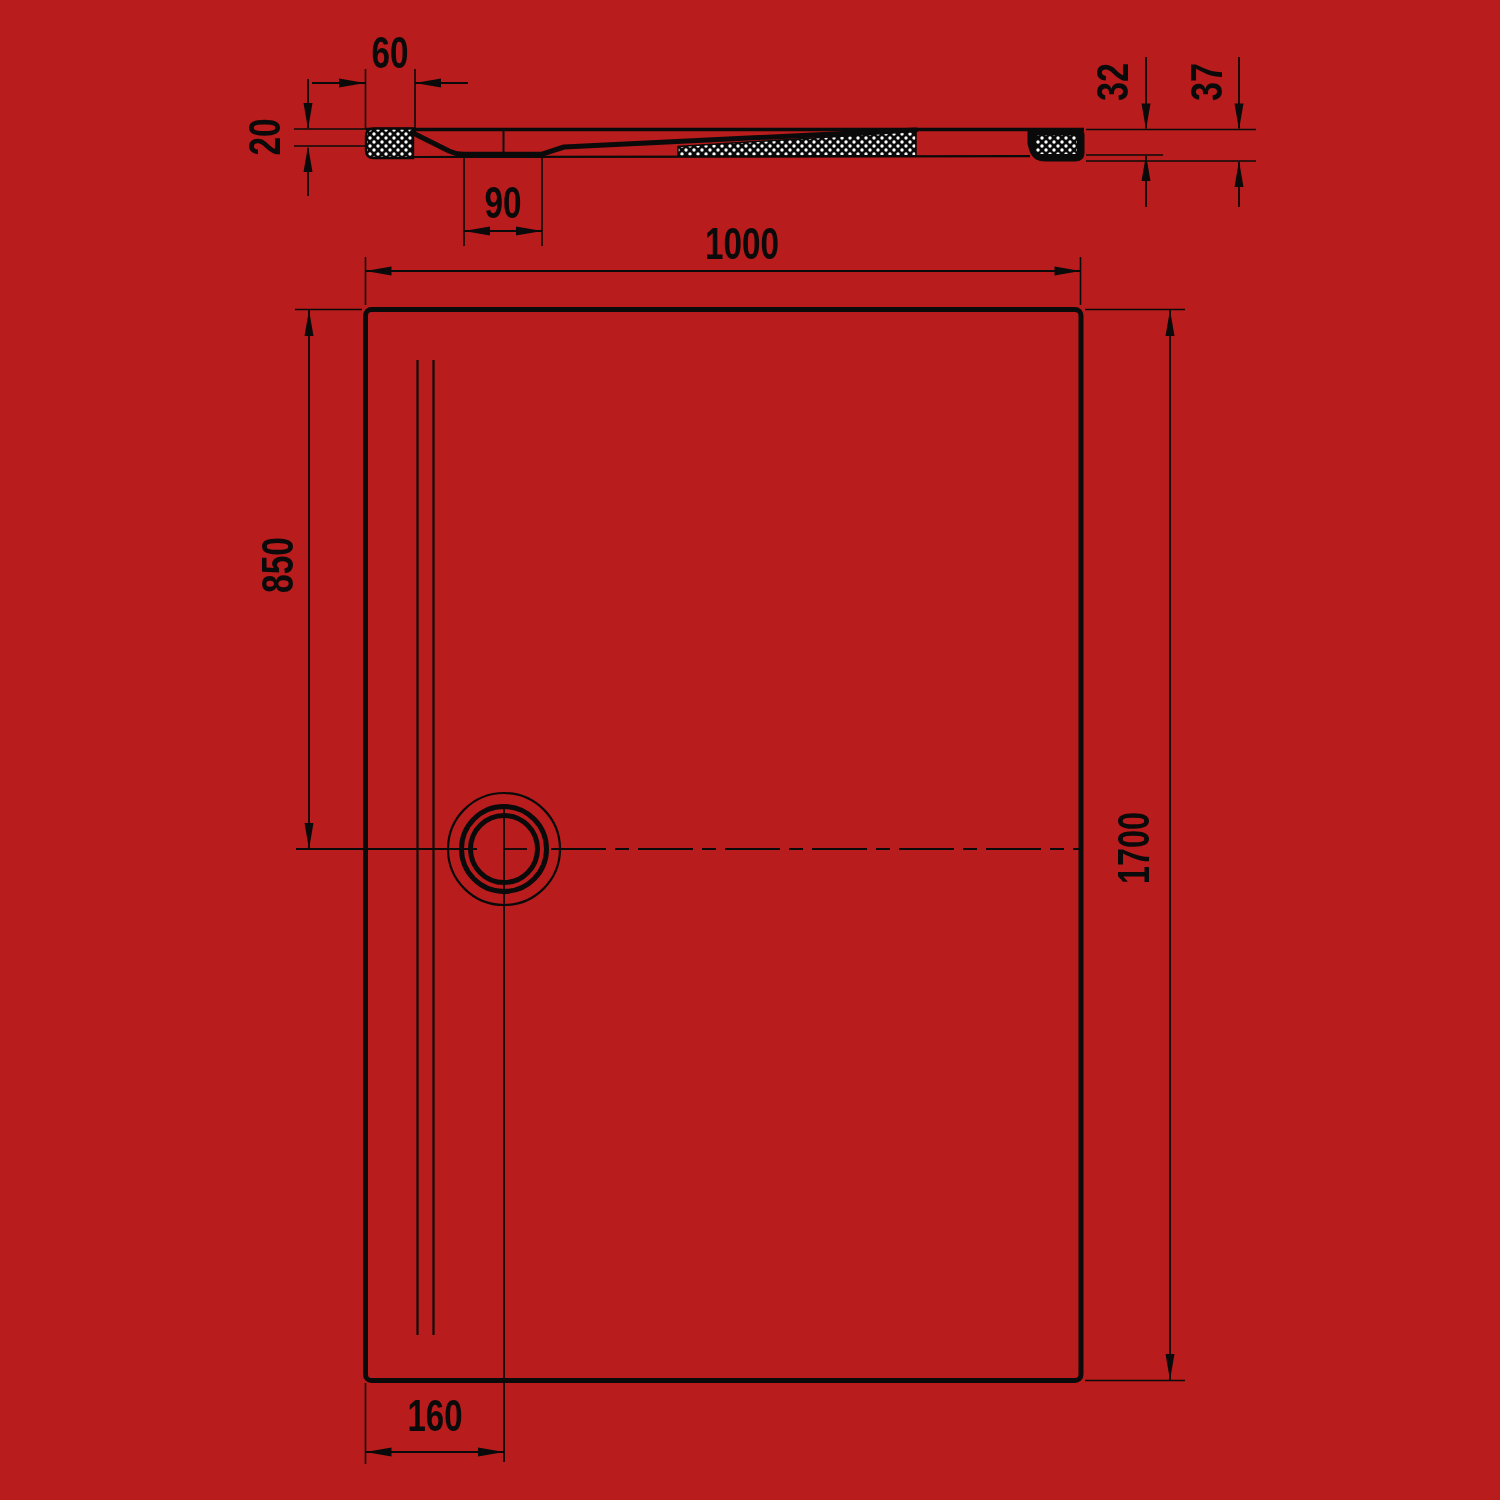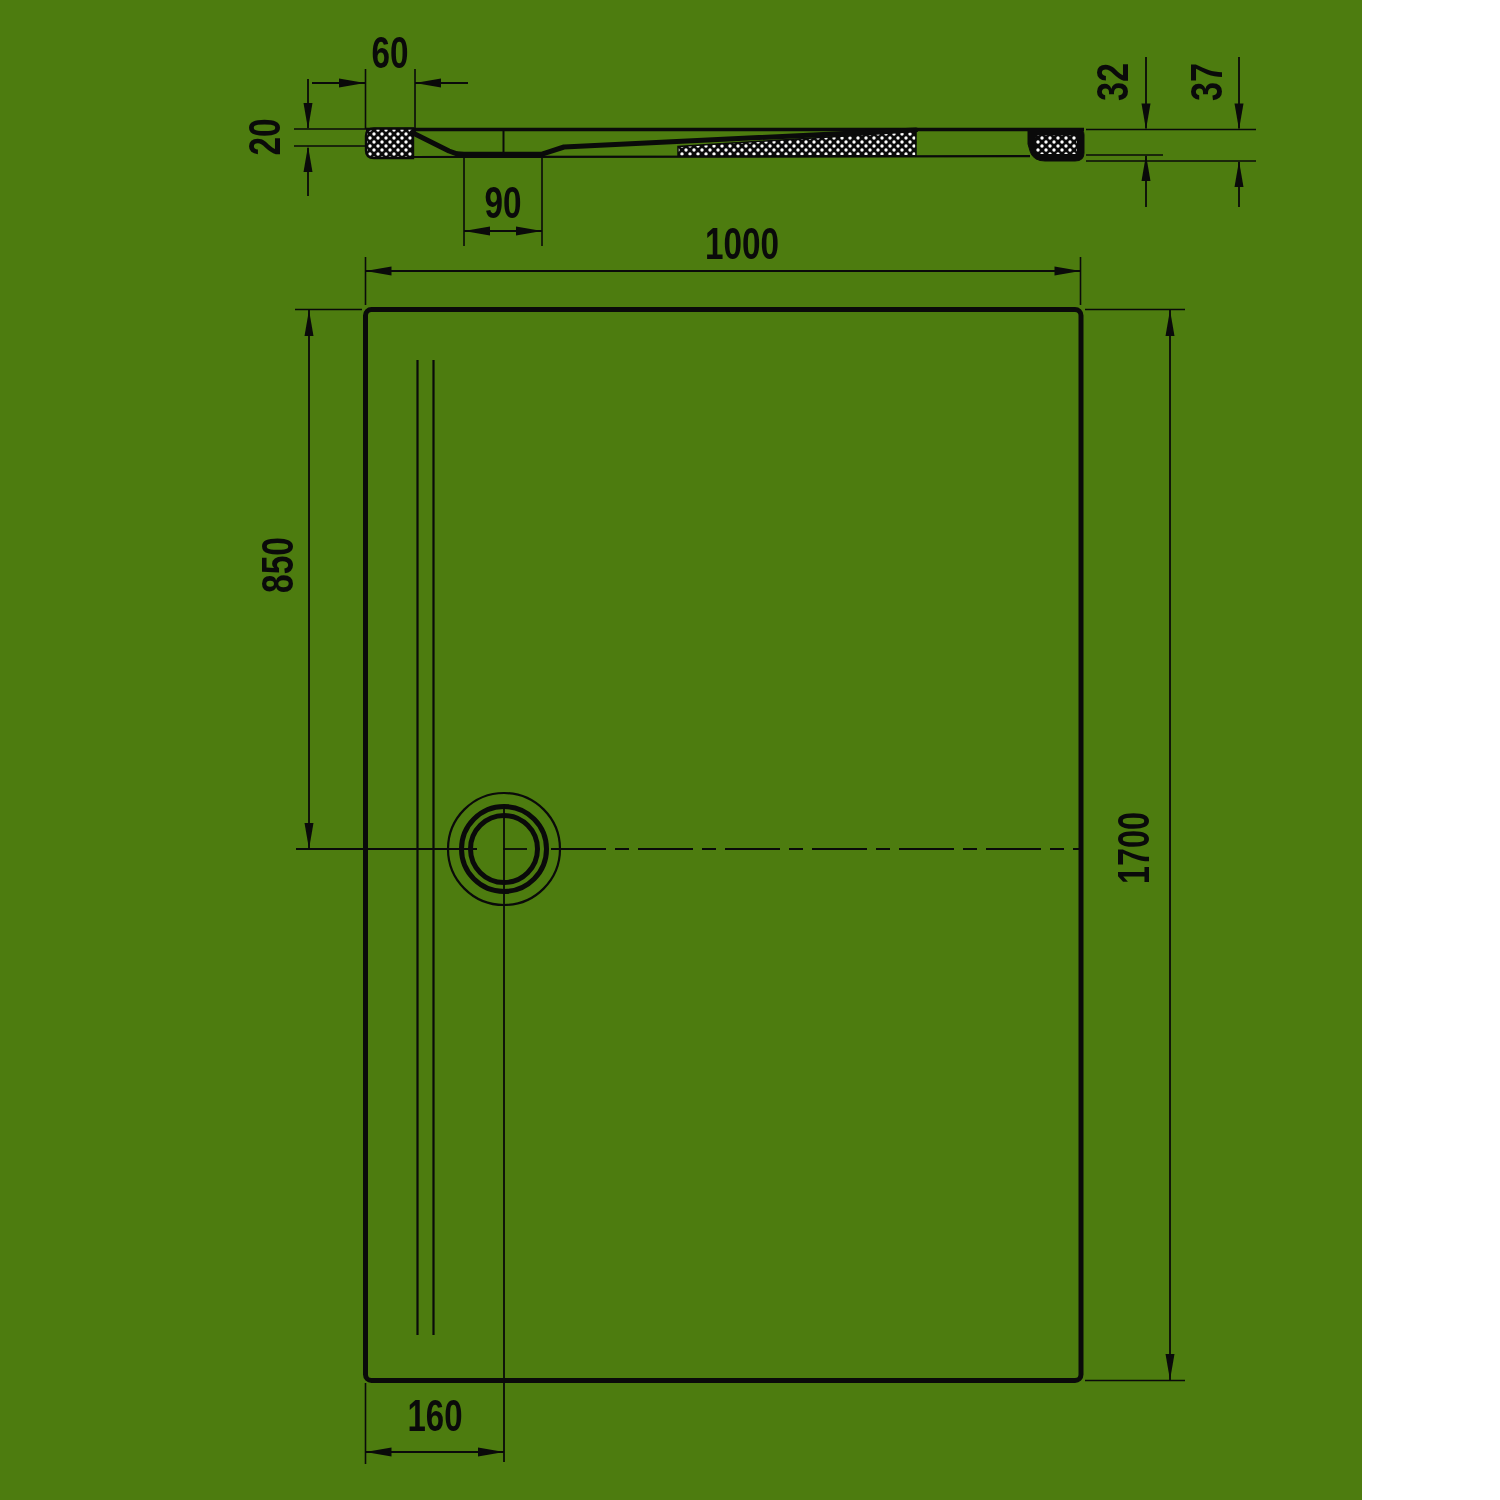--- a/index.html
+++ b/index.html
@@ -1,16 +1,16 @@
 <!DOCTYPE html>
 <html><head>
 <meta charset="utf-8">
 <style>
   html,body{margin:0;padding:0;background:#ffffff;}
-  .canvas{position:relative;width:1362px;height:1500px;background:#4d7c0f;overflow:hidden;}
+  .canvas{position:relative;width:1500px;height:1500px;background:#b91c1c;overflow:hidden;}
   svg{display:block;}
   text{font-family:"Liberation Sans", sans-serif;font-weight:bold;font-size:44px;fill:#0a0a0a;}
 </style>
 </head>
 <body>
 
 <div class="canvas">
 <svg width="1500" height="1500" viewBox="0 0 1500 1500">
   <defs>
     <pattern id="hatch" width="8" height="8" patternUnits="userSpaceOnUse">

